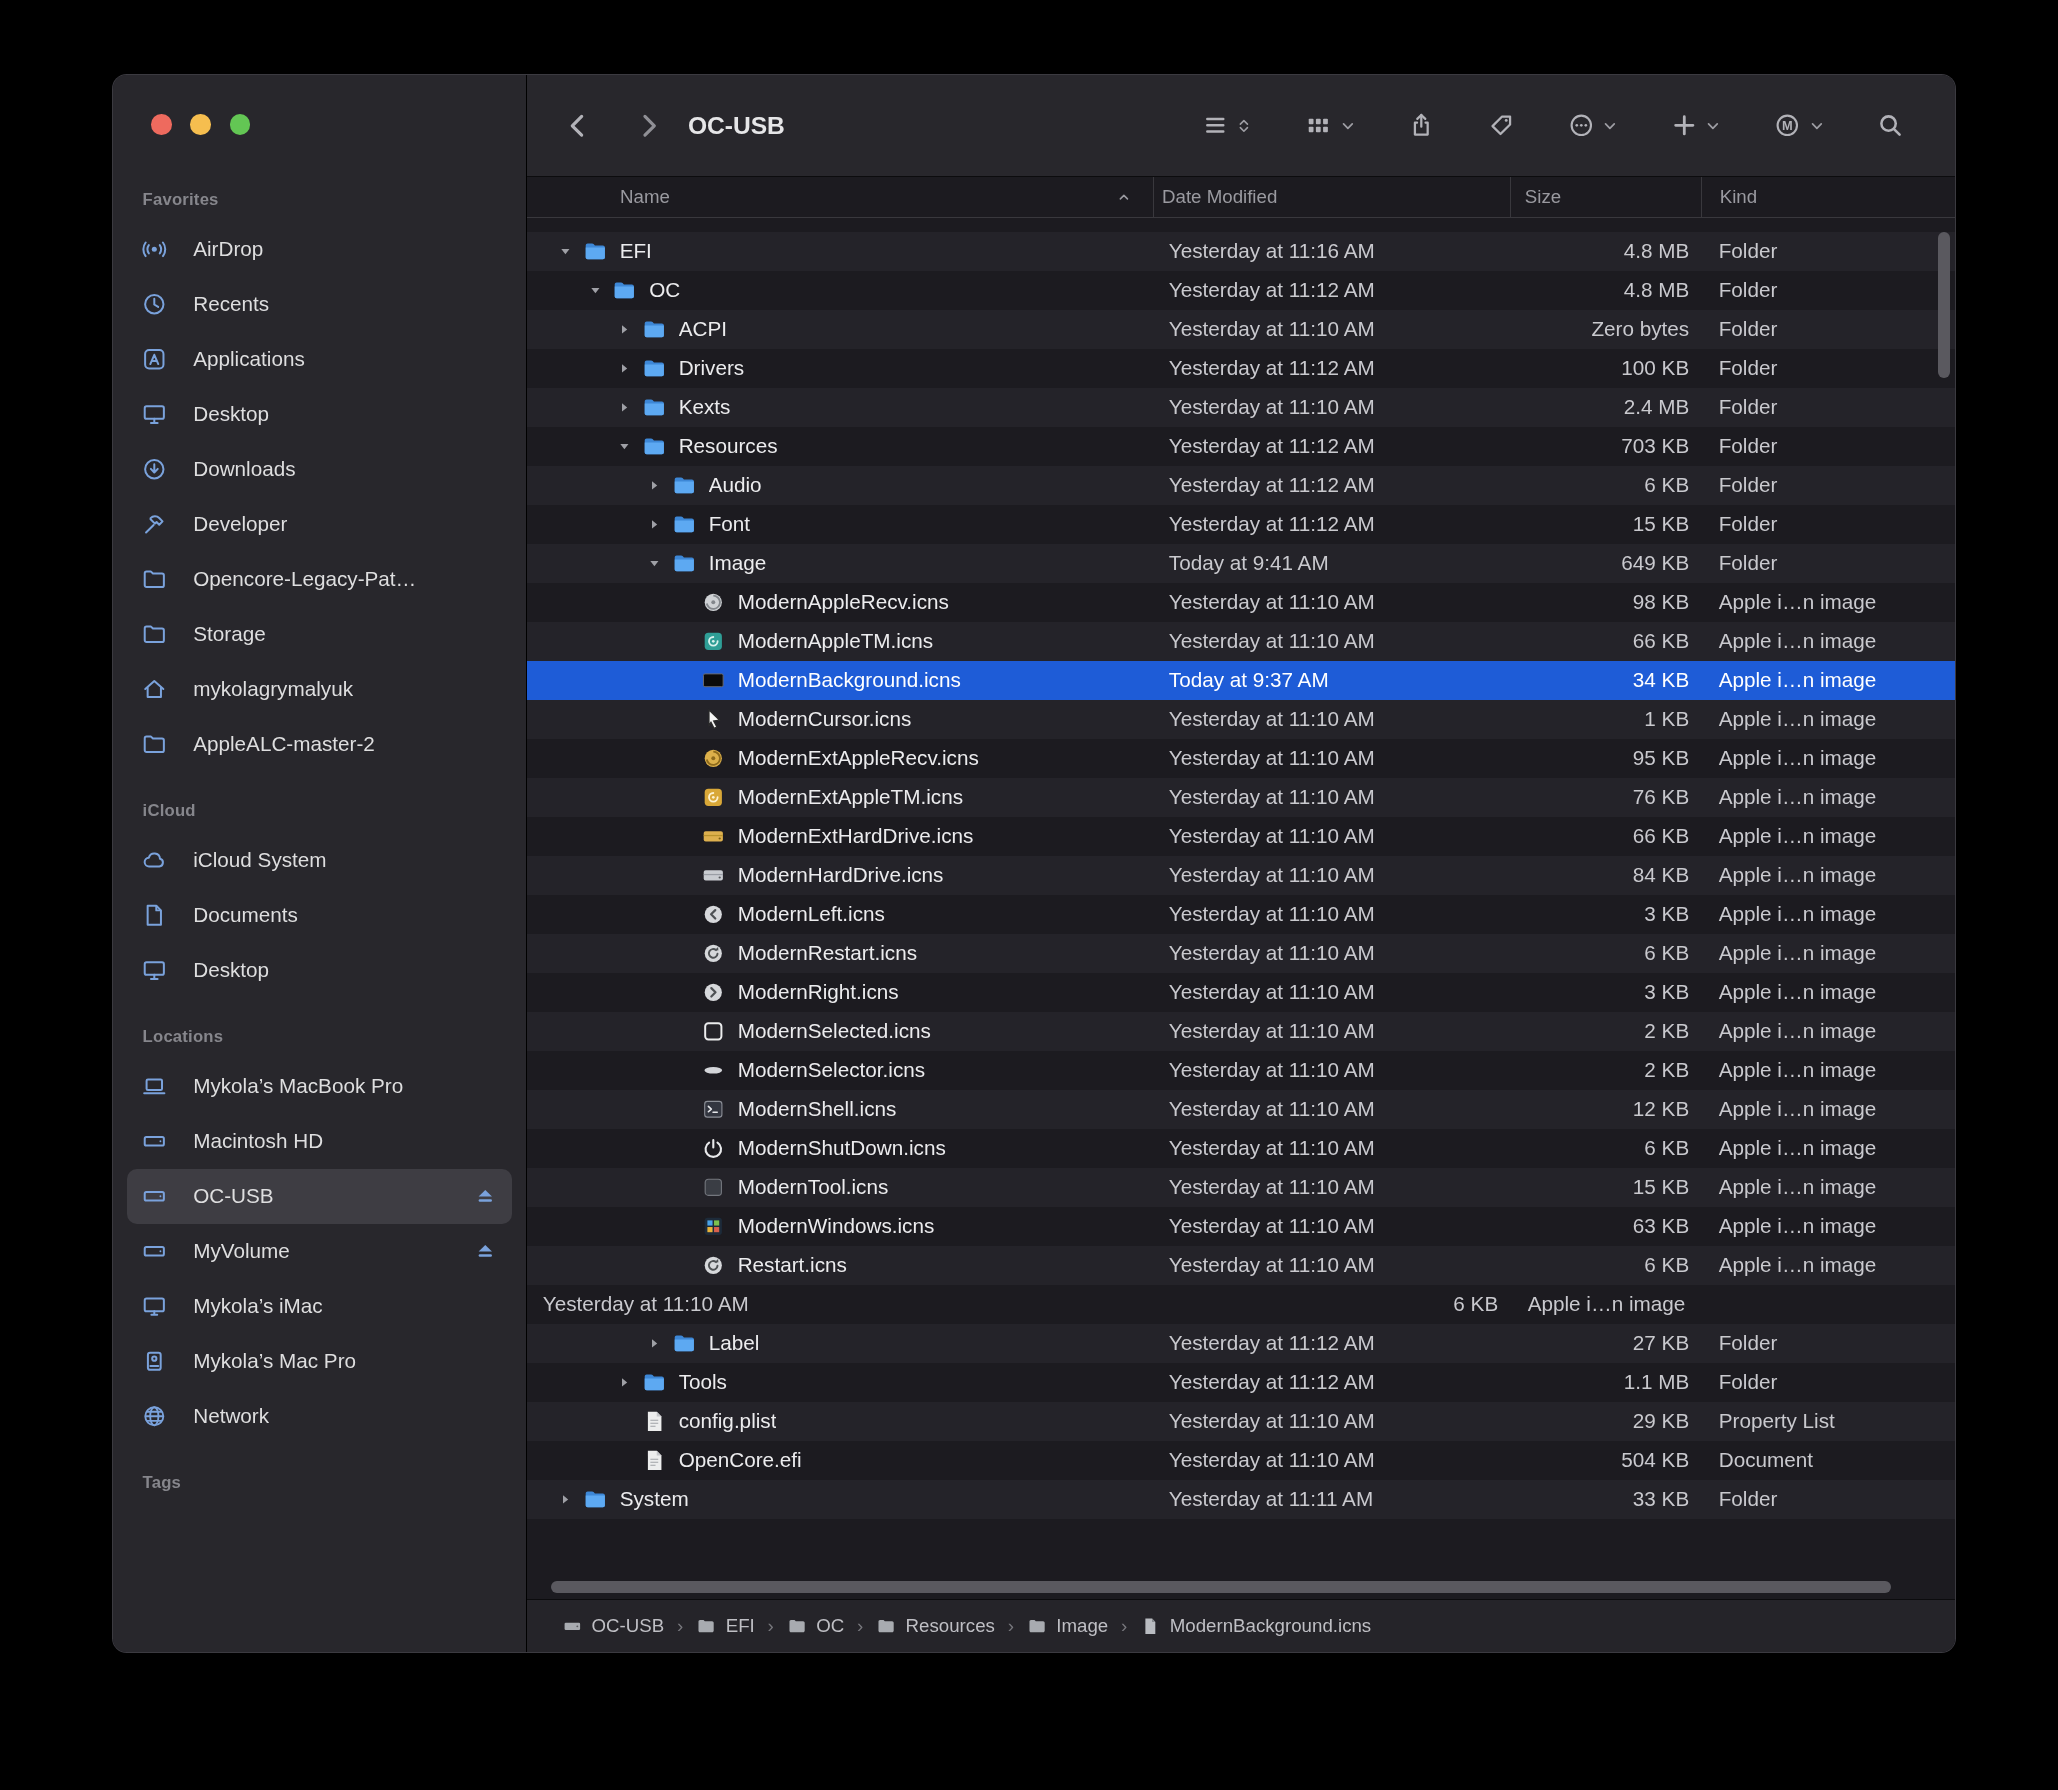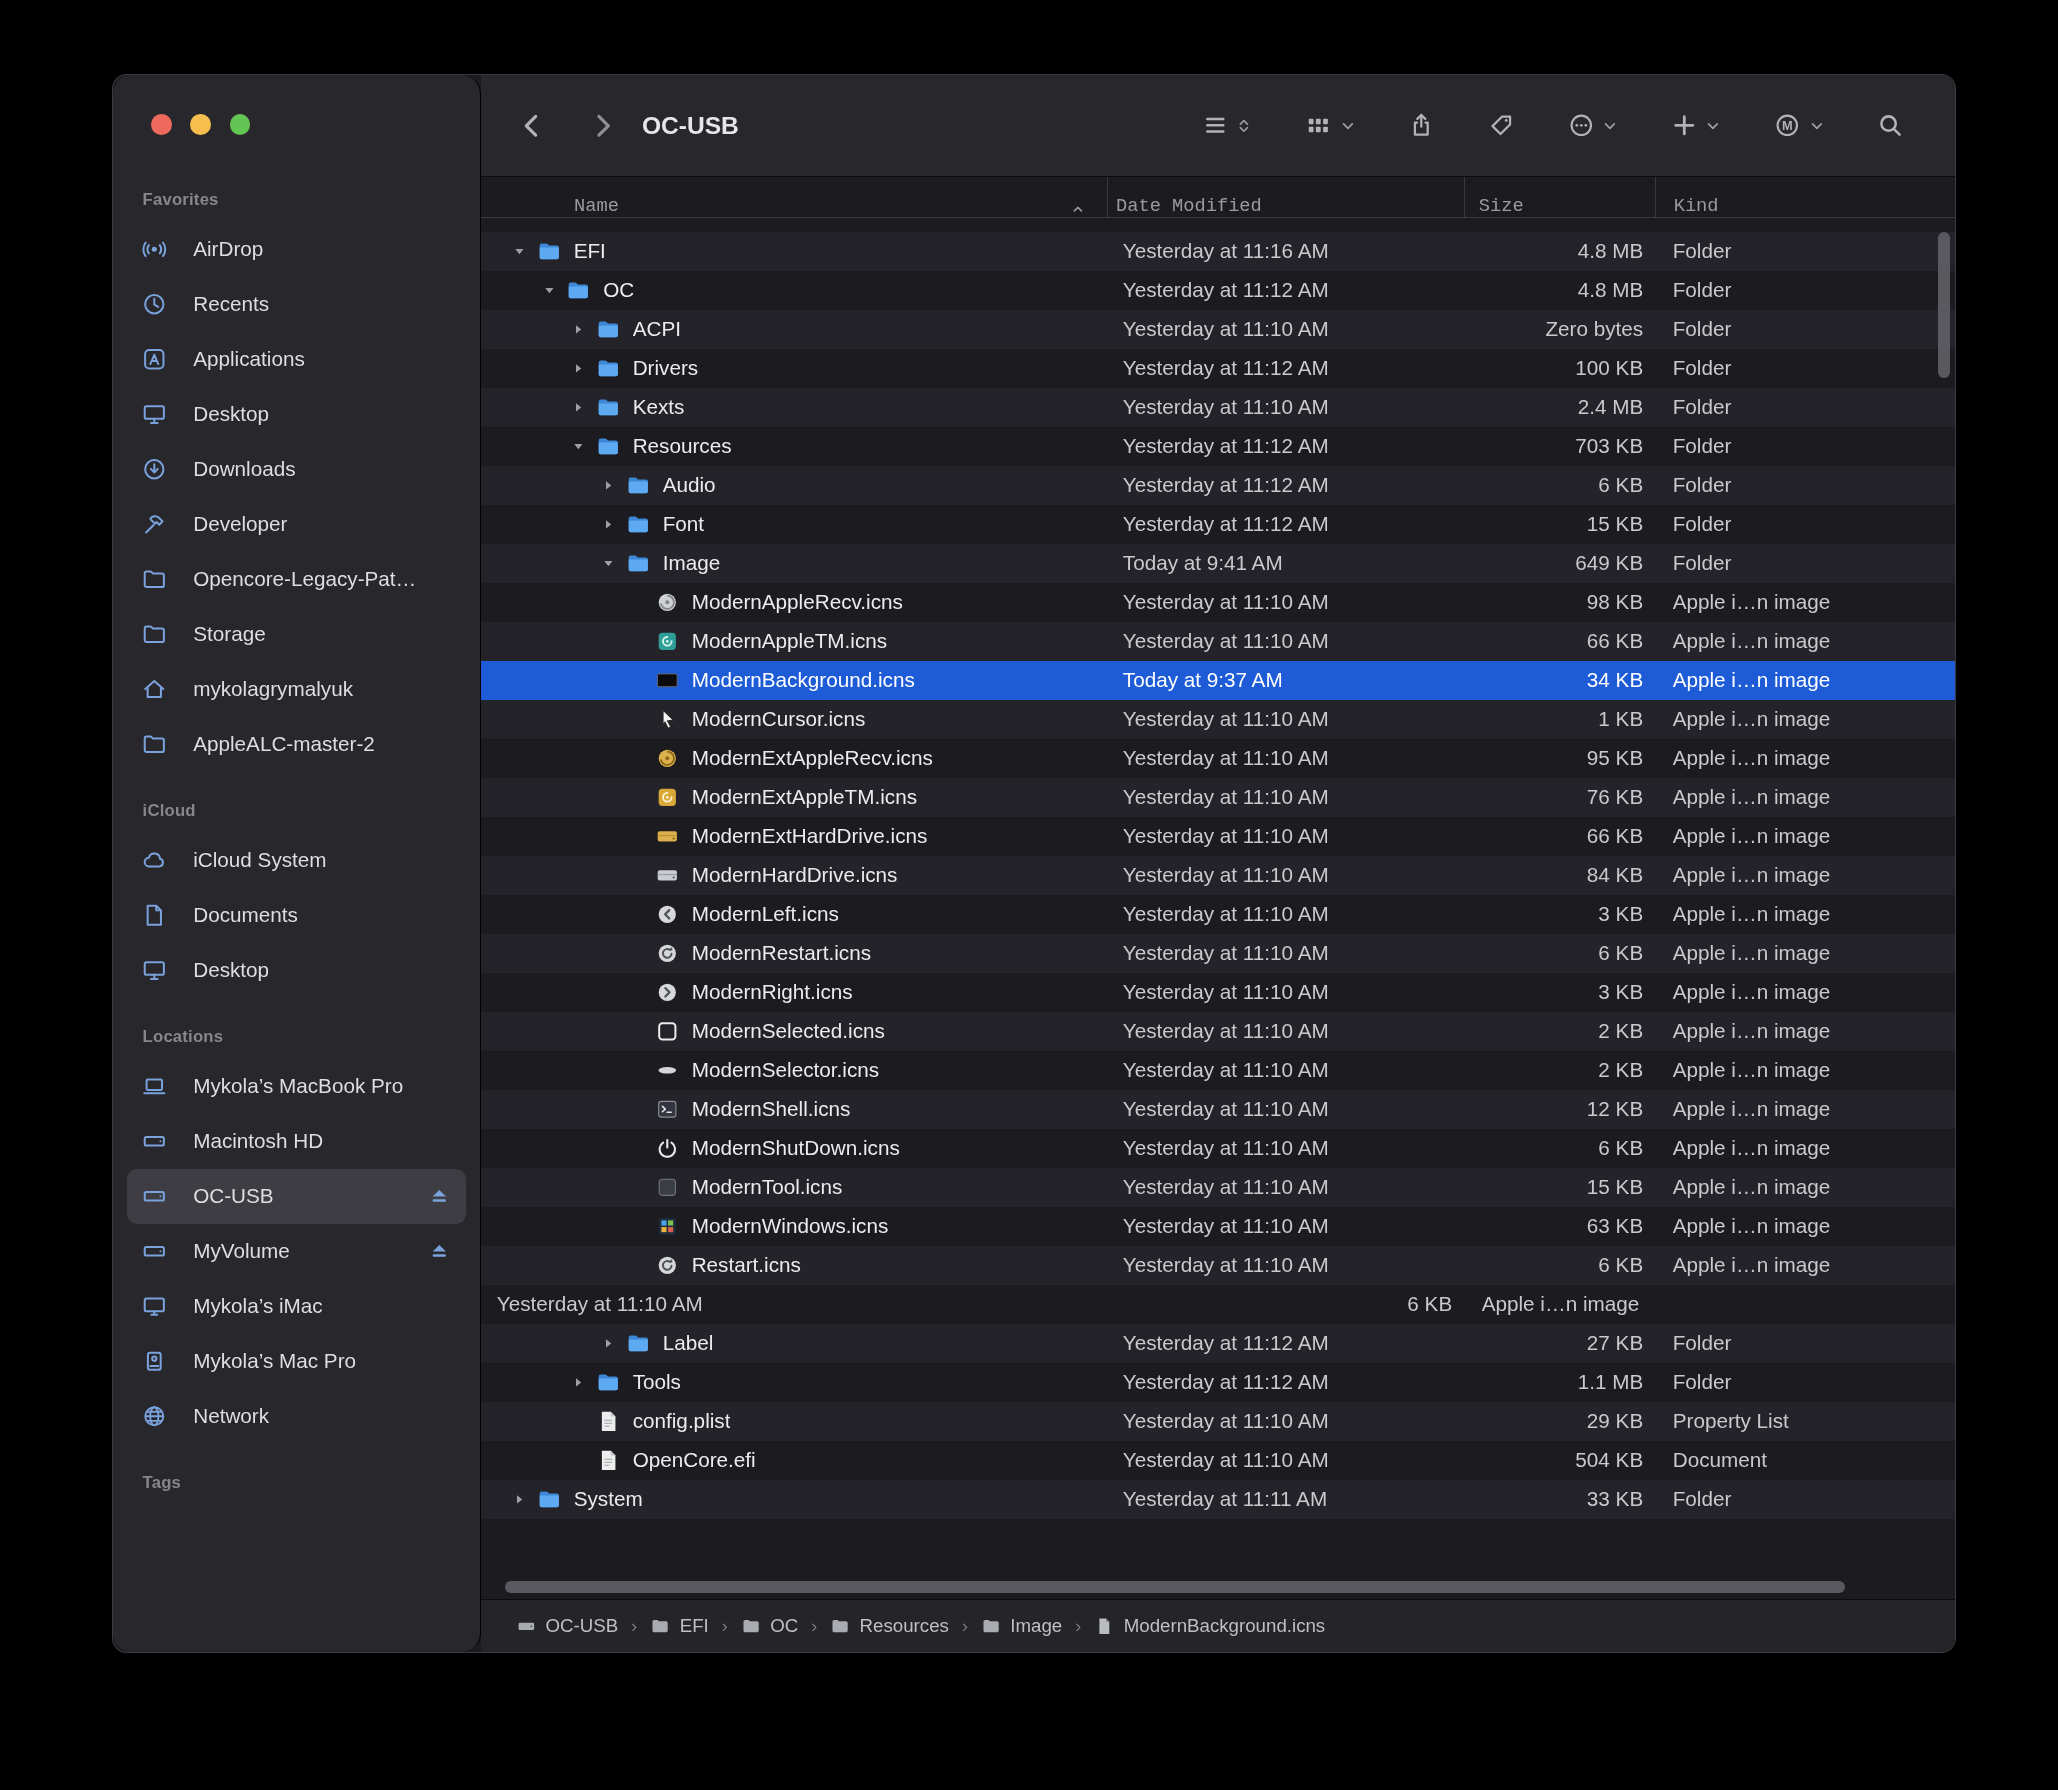--- a/index.html
+++ b/index.html
@@ -7,22 +7,22 @@
     font-family:"Liberation Sans", sans-serif; }
 
   .stage { position:relative; width:2059px; height:1791px; background:#000; }
 
   .window { position:absolute; left:113px; top:75px; width:1842px; height:1577px;
     border-radius:13.8px; overflow:hidden; display:flex;
     background:var(--c-list-background,#1c1b20);
     box-shadow:0 0 0 1px #3b3a40, 0 49px 118px rgba(0,0,0,.85); }
 
   
-  .sidebar { width:368px; flex:none; background:var(--c-window-chrome,#28272c);
-    border-right:1px solid #000; overflow:hidden;border-radius:19px; }
+  .sidebar { width:414px; flex:none; background:var(--c-window-chrome,#28272c);
+    border-right:1px solid #000; overflow:hidden; }
   .traffic { display:flex; gap:18.7px; padding:39px 0 0 38px; height:60px; }
   .tl { width:20.7px; height:20.7px; border-radius:50%; }
   .tl.red{ background:var(--c-traffic-close,#ee6a5e); }
   .tl.yellow{ background:var(--c-traffic-minimize,#f6be4f); }
   .tl.green{ background:var(--c-traffic-zoom,#63c654); }
 
   #sidebar-sections { margin-top:55px; }
   .sb-section { margin-top:29.6px; }
   .sb-section:first-child { margin-top:0; }
   .sb-header { height:19.7px; line-height:19.7px; margin:0 0 11.8px 29.6px;
@@ -55,21 +55,21 @@
     justify-content:center; font-size:12.8px; font-weight:700; color:#b2b2b8; }
 
   .icon { display:inline-flex; align-items:center; justify-content:center; }
   .icon svg { width:100%; height:100%; display:block; }
 
   
   .colheader { height:41px; flex:none; display:grid;
     grid-template-columns:626px 357px 191px minmax(0,1fr);
     background:var(--c-list-background,#1c1b20);
     border-bottom:1px solid #39383d; color:#9a9aa0; font-size:18.7px; }
-  .hcell { display:flex; align-items:flex-end; height:100%; border-left:1px solid #39383d; overflow:hidden;font-family:Liberation Mono, monospace; }
+  .hcell { display:flex; align-items:center; height:100%; border-left:1px solid #39383d; overflow:hidden; }
   .hcell:first-child { border-left:none; padding-left:93px; }
   .hcell-1 { padding-left:8px; }
   .hcell-2 { padding-left:13.8px; }
   .hcell-3 { padding-left:17.7px; }
   .sorticon { width:15.8px; height:15.8px; margin-left:auto; margin-right:21.7px; color:#9a9aa0; flex:none; }
 
   
   .listwrap { flex:1; position:relative; overflow:hidden; }
   .rows { padding-top:13.8px; }
   .file-row { display:grid; grid-template-columns:626px 357px 191px minmax(0,1fr);

